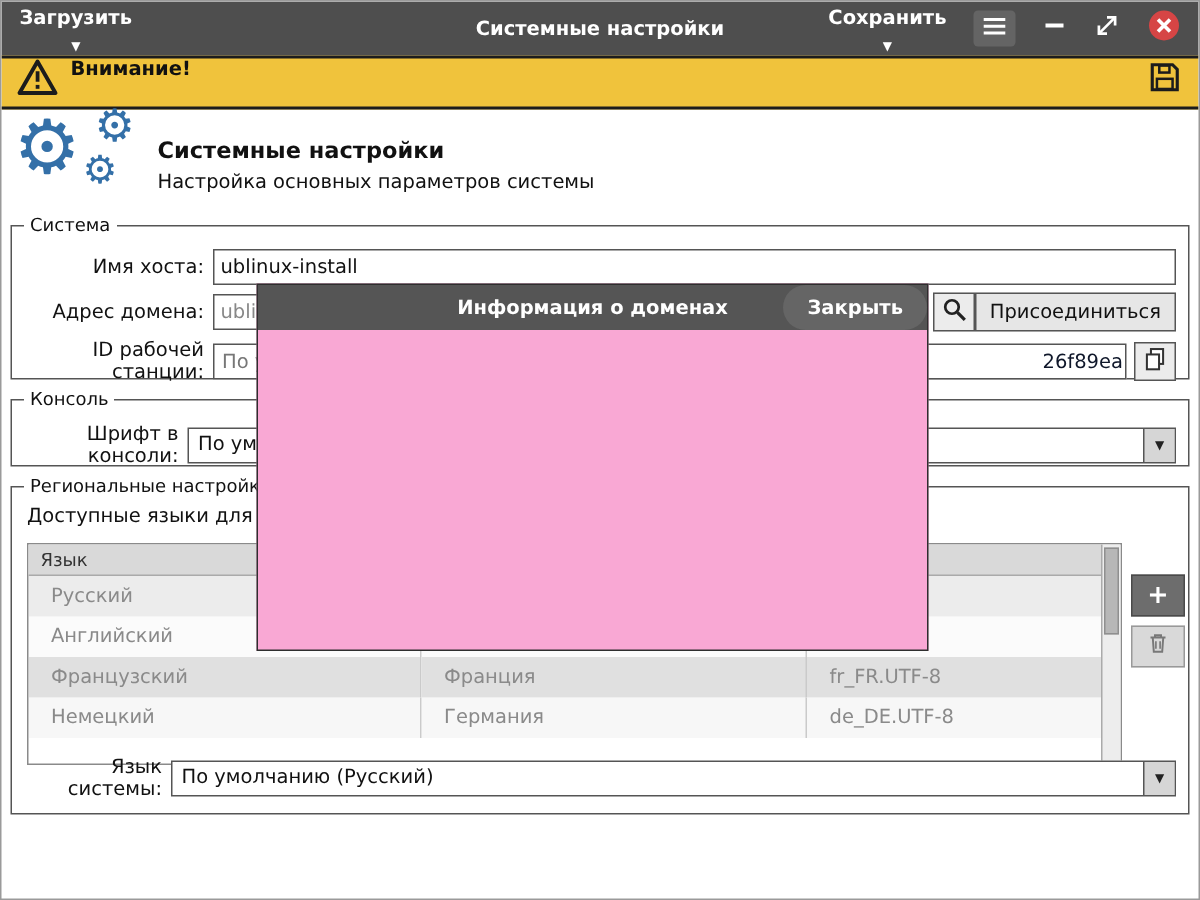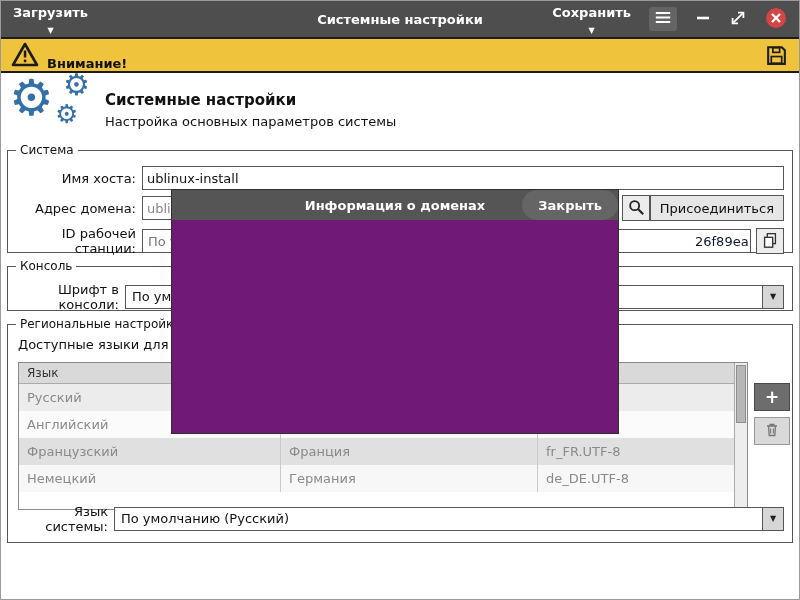--- a/index.html
+++ b/index.html
@@ -8,21 +8,21 @@
   
   .titlebar{position:absolute;left:0;top:0;right:0;height:36px;background:#4e4e4e;display:flex;align-items:center;padding:0 12px;box-sizing:border-box;color:#fff;}
   .tb-title{position:absolute;left:0;right:0;text-align:center;font-weight:bold;font-size:13px;pointer-events:none;}
   .tb-btn{display:flex;align-items:center;gap:6px;font-weight:bold;cursor:pointer;z-index:2;flex-direction:column;}
   .caret{font-size:8px;line-height:1;position:relative;top:1px;}
   .tb-right{margin-left:auto;display:flex;align-items:center;gap:18px;z-index:2;}
   .icon-box{width:28px;height:24px;background:#646464;border-radius:3px;display:flex;align-items:center;justify-content:center;cursor:pointer;}
   .tb-ic{display:flex;align-items:center;justify-content:center;cursor:pointer;}
 
   
-  .warnbar{position:absolute;left:0;top:36px;right:0;height:36px;background:#f0c33c;border-top:2px solid #1c1c1c;border-bottom:2px solid #1c1c1c;display:flex;align-items:flex-end;padding:0 10px;box-sizing:border-box;}
+  .warnbar{position:absolute;left:0;top:36px;right:0;height:36px;background:#f0c33c;border-top:2px solid #1c1c1c;border-bottom:2px solid #1c1c1c;display:flex;align-items:flex-start;padding:0 10px;box-sizing:border-box;}
   .warn-text{margin-left:8px;font-weight:bold;color:#111;}
   .warn-spacer{flex:1;}
 
   
   .apphead{position:absolute;left:8px;top:78px;right:8px;height:62px;display:flex;align-items:center;}
   .gears{position:relative;width:96px;height:62px;flex:none;color:#3470a8;}
   .gears .g1{position:absolute;left:0;top:-10px;font-size:50px;}
   .gears .g2{position:absolute;left:54px;top:-12px;font-size:30px;}
   .gears .g3{position:absolute;left:46px;top:20px;font-size:26px;}
   .h-title{font-weight:bold;font-size:15px;}
@@ -48,32 +48,32 @@
   .joinbtn{flex:none;height:26px;border:1px solid #555;background:#e6e6e6;padding:0 9px;font:13px "DejaVu Sans",sans-serif;display:flex;align-items:center;cursor:pointer;box-sizing:border-box;}
 
   .combo{flex:1;position:relative;height:24px;border:1px solid #555;background:#fff;line-height:22px;padding:0 25px 0 6px;box-sizing:border-box;white-space:nowrap;overflow:hidden;cursor:pointer;}
   .combo .arrowbox{position:absolute;right:0;top:0;bottom:0;width:20px;background:#d6d6d6;border-left:1px solid #555;display:flex;align-items:center;justify-content:center;font-size:8px;color:#222;}
 
   
   .avail{margin:2px 0 10px 2px;white-space:nowrap;overflow:hidden;}
   .tablewrap{position:relative;margin-left:2px;width:730px;border:1px solid #8a8a8a;height:148px;box-sizing:border-box;background:#fff;}
   table.tbl{border-collapse:collapse;width:716px;table-layout:fixed;}
   .tbl th{height:20px;background:#d9d9d9;font-weight:normal;font-size:12px;text-align:left;padding:0 8px;border-right:1px solid #b5b5b5;border-bottom:1px solid #aaa;color:#333;}
-  .tbl td{height:27px;padding:0 8px;font-size:13px;color:#8a8a8a;border-right:1px solid #cacaca;overflow:hidden;white-space:nowrap;}
+  .tbl td{height:27px;padding:0 15px;font-size:13px;color:#8a8a8a;border-right:1px solid #cacaca;overflow:hidden;white-space:nowrap;}
   .c1{width:245px;} .c2{width:240px;}
   .r-a{background:#ececec;} .r-b{background:#fbfbfb;} .r-c{background:#e0e0e0;} .r-d{background:#f7f7f7;}
   .vscroll{position:absolute;top:0;right:0;bottom:0;width:12px;background:#ededed;border-left:1px solid #aaa;cursor:pointer;}
   .vthumb{position:absolute;top:2px;left:1px;right:1px;height:56px;background:#b7b7b7;border:1px solid #8f8f8f;cursor:pointer;}
   .sidebtns{position:absolute;right:2px;top:52px;display:flex;flex-direction:column;}
   .plusbtn{width:36px;height:28px;background:#6d6d6d;color:#fff;border:1px solid #4a4a4a;font-size:17px;font-weight:bold;display:flex;align-items:center;justify-content:center;cursor:pointer;box-sizing:border-box;}
   .trashbtn{width:36px;height:28px;background:#d9d9d9;border:1px solid #999;margin-top:6px;display:flex;align-items:center;justify-content:center;cursor:pointer;box-sizing:border-box;}
   .syslangrow{position:absolute;left:8px;right:8px;bottom:8px;display:flex;align-items:center;}
 
   
-  .modal{position:absolute;left:170px;top:188px;width:448px;height:245px;background:#701a75;border:1px solid #2e2e2e;z-index:40;display:flex;flex-direction:column;box-sizing:border-box;}
+  .modal{position:absolute;left:170px;top:188px;width:448px;height:245px;background:#f9a8d4;border:1px solid #2e2e2e;z-index:40;display:flex;flex-direction:column;box-sizing:border-box;}
   .modal-tb{position:relative;flex:none;height:30px;background:#555;color:#fff;display:flex;align-items:center;}
   .modal-title{position:absolute;left:0;right:0;text-align:center;font-weight:bold;font-size:13px;pointer-events:none;}
   .modal-close{margin-left:auto;height:100%;background:#656565;display:flex;align-items:center;padding:0 16px;font-weight:bold;font-size:13px;cursor:pointer;z-index:2;border-radius:15px;}
   .modal-body{flex:1;background:#fff;padding:6px 8px;font-size:13px;color:#111;}
 </style>
 </head>
 <body>
 
 <div class="app">
 

